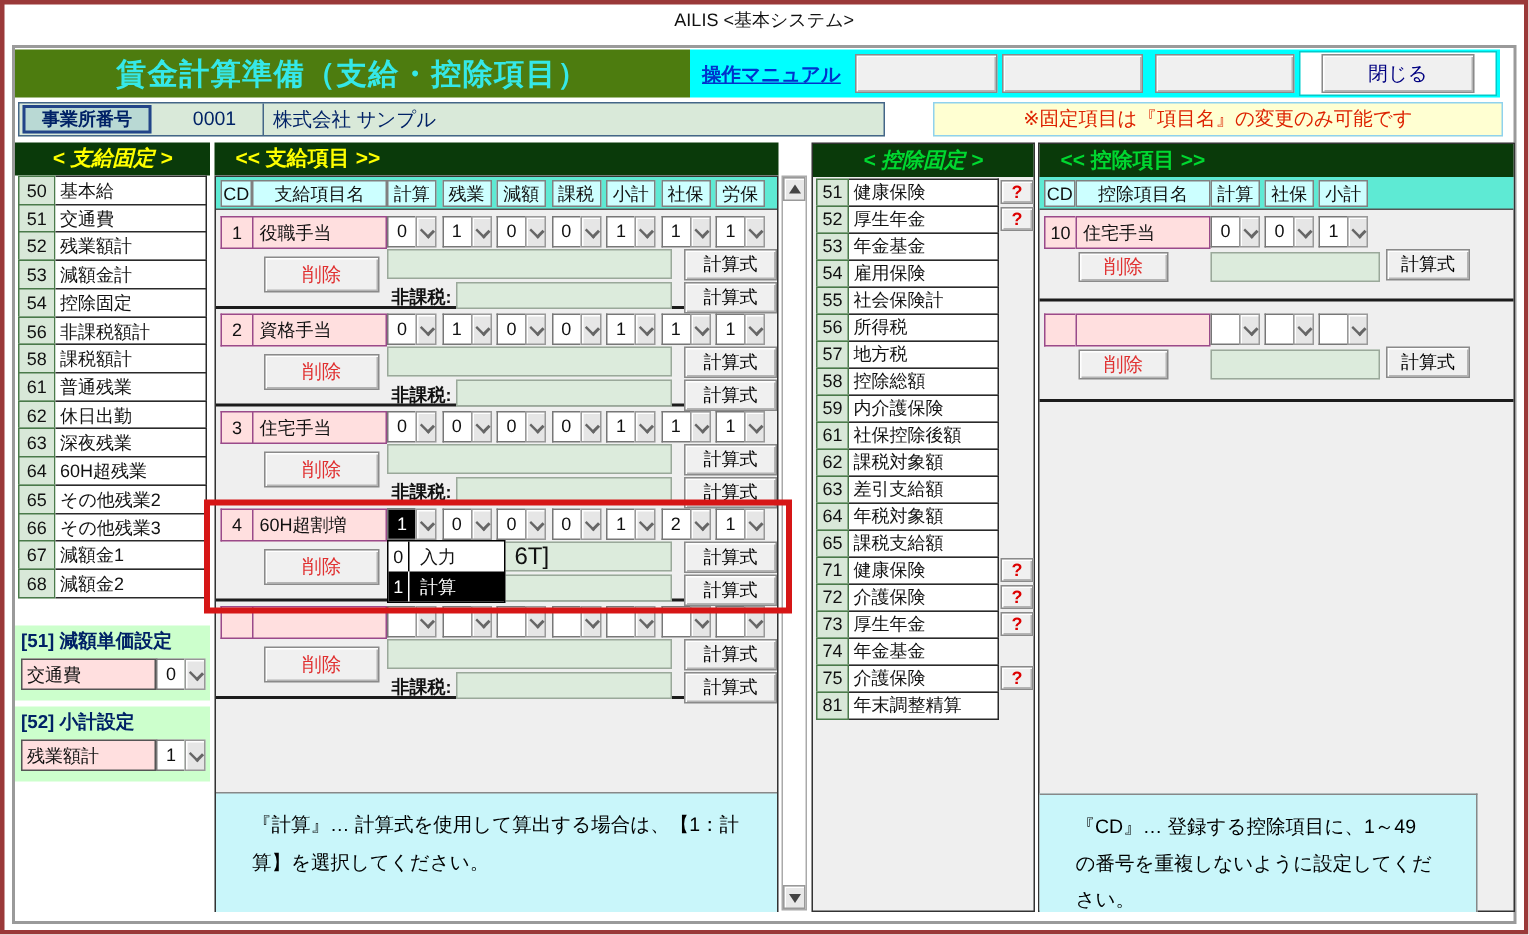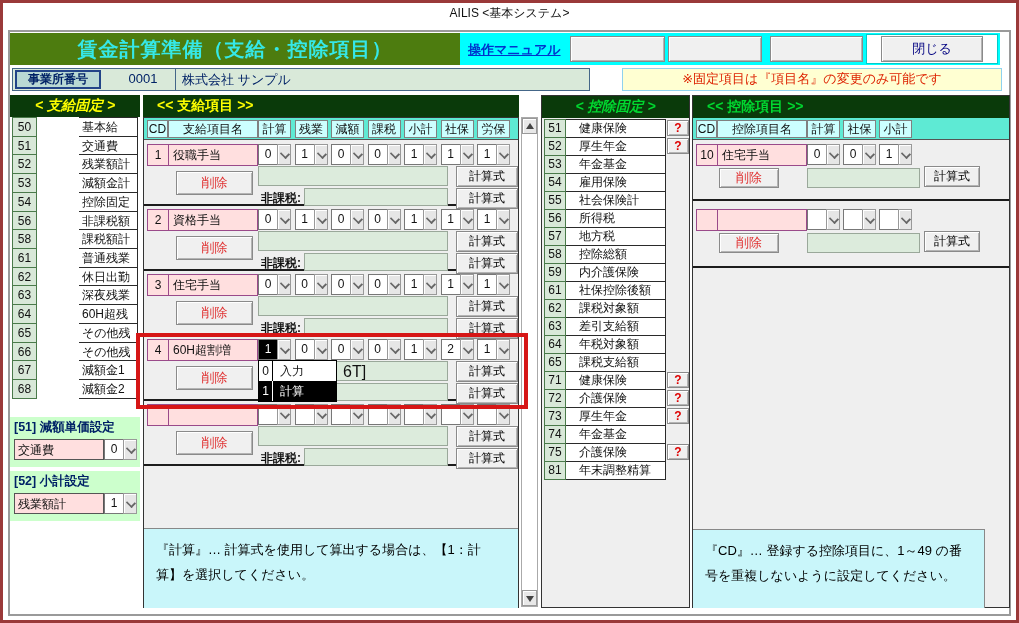--- a/index.html
+++ b/index.html
@@ -36,21 +36,21 @@
 
   
   .ptitle { position:absolute; height:22px; background:#0a3a0a; font-size:14px; font-weight:bold; display:flex; align-items:center; }
   .ptitle.yellow { color:#ffff00; }
   .ptitle.green { color:#00d830; }
   .ptitle.center { justify-content:center;font-style:italic; }
   .ptitle.padded { padding-left:14px; }
 
   
   .pay-fixed-list { position:absolute; left:12px; top:117px; width:126px; height:296px; display:flex; flex-direction:column; }
-  .lrow { display:flex; height:19.73px;gap:42px; }
+  .lrow { display:flex; height:19.73px; }
   .lrow + .lrow { margin-top:-1px; }
   .lrow .num { width:25px; background:#d8e8d8; border:1px solid #4a7a4a; text-align:center; line-height:18px; font-size:12px; }
   .lrow .nm { flex:1; background:#fff; border:1px solid #2a2a2a; border-left:none; padding-left:3px; line-height:18px; font-size:12px; }
 
   .setting-box { position:absolute; left:10px; width:130px; height:50px; background:#ccffcc; padding:2px 4px; }
   .setting-box .st { color:#002266; font-weight:bold; font-size:12.5px; }
   .setting-box .srow { position:relative; margin-top:3px; height:21px; }
   .pinkfield { background:#ffdfdf; border:1px solid #555; }
   .setting-box .pinkfield { position:absolute; left:0; top:0; width:90px; height:21px; padding:2px 0 0 3px; }
 
@@ -77,40 +77,40 @@
   .fx1 { top:25px; } .fx2 { top:47px; }
   .fvis { position:absolute; left:84px; top:1px; }
 
   .dd-popup { position:absolute; left:114px; top:242px; width:79px; background:#fff; border:1px solid #000; z-index:30; }
   .dd-item { height:20px; display:flex; font-size:12px; cursor:pointer; }
   .dd-item .n { width:14px; border-right:1px solid #000; text-align:center; line-height:20px; }
   .dd-item .l { padding-left:7px; line-height:20px; }
   .dd-item.sel { background:#000; color:#fff; }
   .dd-item.sel .n { border-right-color:#fff; }
 
-  .note-box { position:absolute; background:#c9f6fa; border-top:1px solid #888; padding:9px 12px; font-size:13px; line-height:1.9; color:#000; }
+  .note-box { position:absolute; background:#c9f6fa; border-top:1px solid #888; padding:9px 24px; font-size:13px; line-height:1.9; color:#000; }
   .pay-note { left:0; top:410px; width:374px; height:80px; }
 
   .hl-rect { position:absolute; left:136px; top:333px; width:392px; height:76px; border:4px solid #d61616; z-index:50; pointer-events:none; }
 
   
   .vscroll { position:absolute; left:521px; top:117px; width:17px; height:490px; background:#fff; border:1px solid #aaa; }
   .sbtn { position:absolute; left:0; width:15px; height:16px; background:#e8e8e8; border:1px solid #999; box-shadow:inset 1px 1px 0 #fff; cursor:pointer; }
   .sbtn.up { top:0; } .sbtn.down { bottom:0; }
   .sbtn.up::after { content:""; position:absolute; left:3px; top:4px; border-left:4px solid transparent; border-right:4px solid transparent; border-bottom:6px solid #444; }
   .sbtn.down::after { content:""; position:absolute; left:3px; top:5px; border-left:4px solid transparent; border-right:4px solid transparent; border-top:6px solid #444; }
 
   
   .ded-fixed-panel { position:absolute; left:541px; top:95px; width:149px; height:513px; background:#efefef; border:1px solid #333; }
   .ded-fixed-panel .ptitle { left:0; top:0; width:100%; position:absolute; }
   .dlist { position:absolute; left:2px; top:23px; width:145px; display:flex; flex-direction:column; }
   .drow { display:flex; height:19px; position:relative; }
   .drow + .drow { margin-top:-1px; }
   .drow .num { width:22px; background:#d8e8d8; border:1px solid #4a7a4a; text-align:center; line-height:17px; font-size:12px; }
-  .drow .nm { width:100px; background:#fff; border:1px solid #2a2a2a; border-left:none; padding-left:13px; line-height:17px; font-size:12px; }
+  .drow .nm { width:100px; background:#fff; border:1px solid #2a2a2a; border-left:none; padding-left:3px; line-height:17px; font-size:12px; }
   .helpbtn { position:absolute; right:0; top:1px; width:22px; height:16px; color:#dd0000; font-weight:bold; font-size:12px; line-height:12px; }
 
   
   .ded-items-panel { position:absolute; left:692px; top:95px; width:318px; height:513px; background:#efefef; border:1px solid #333; }
   .ded-items-panel .ptitle { left:0; top:0; width:100%; position:absolute; }
   .ded-items-panel .colhdr { top:22px; }
   .dblock { position:absolute; left:0; width:316px; border-bottom:2px solid #1c1c1c; }
   .dblock .gfield { left:114px; top:27px; width:113px; height:20px; }
   .dblock .delbtn { left:26px; top:27px; width:60px; height:20px; }
   .dblock .fxbtn { left:231px; top:25px; width:56px; }

